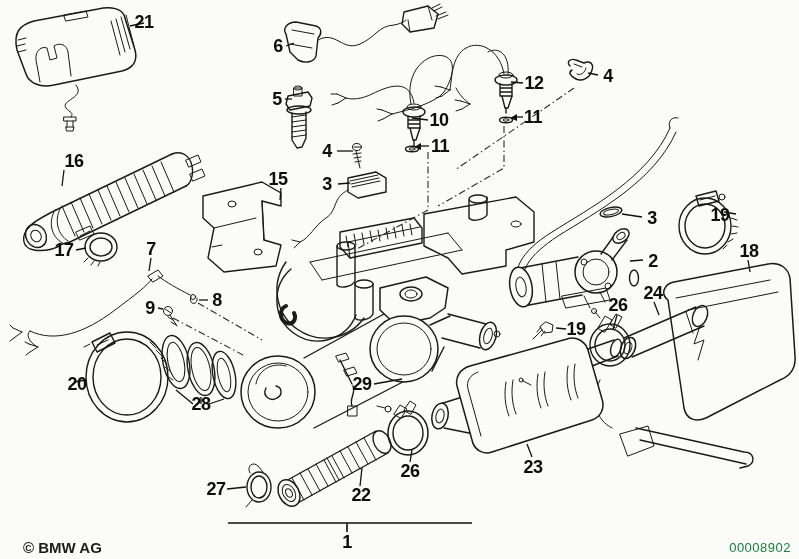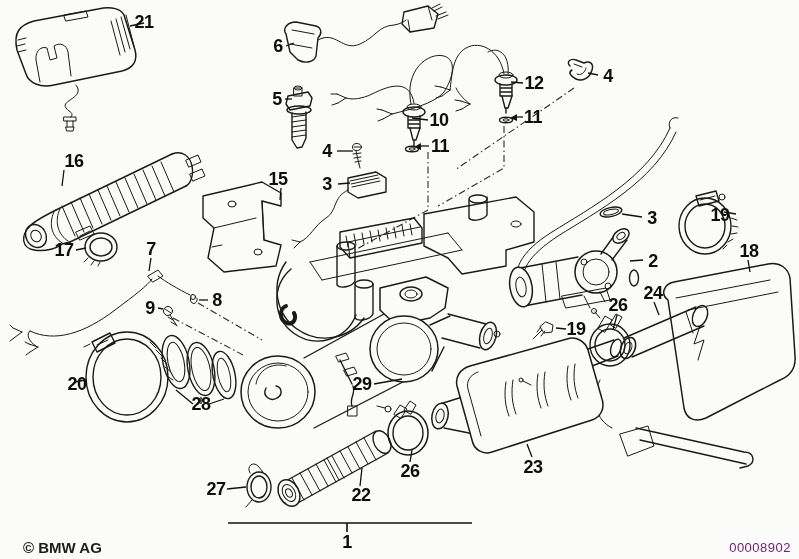--- a/index.html
+++ b/index.html
@@ -2,21 +2,21 @@
 <html><head>
 <meta charset="utf-8">
 <style>
   html,body{margin:0;padding:0;background:#e8e8e8;}
   .stage{position:relative;width:799px;height:559px;background:#fbfbf9;overflow:hidden;
          font-family:"Liberation Sans",sans-serif;}
   .stage svg{position:absolute;left:0;top:0;}
   .callout{position:absolute;transform:translate(-50%,-50%);font-weight:700;font-size:18px;
            color:#0d0d0d;letter-spacing:-0.5px;line-height:1;cursor:default;user-select:none;}
   .footer-copy{position:absolute;left:23px;top:539px;font-size:15px;font-weight:600;color:#1c1c1c;}
-  .footer-num{position:absolute;right:8px;top:540px;font-size:13px;color:#701a75;letter-spacing:0.5px;}
+  .footer-num{position:absolute;right:8px;top:540px;font-size:13px;color:#15803d;letter-spacing:0.5px;}
   
   .ln{fill:none;stroke:#1a1a1a;stroke-width:1.4;stroke-linecap:round;stroke-linejoin:round;}
   .thin{stroke-width:1;}
   .solid{fill:#fbfbf9;stroke:#1a1a1a;stroke-width:1.5;stroke-linejoin:round;}
   .dash{fill:none;stroke:#2a2a2a;stroke-width:1.1;stroke-dasharray:7 3 1.5 3;}
   .leader{fill:none;stroke:#111;stroke-width:1.3;}
   .dark{fill:#111;}
 </style>
 </head>
 <body>

